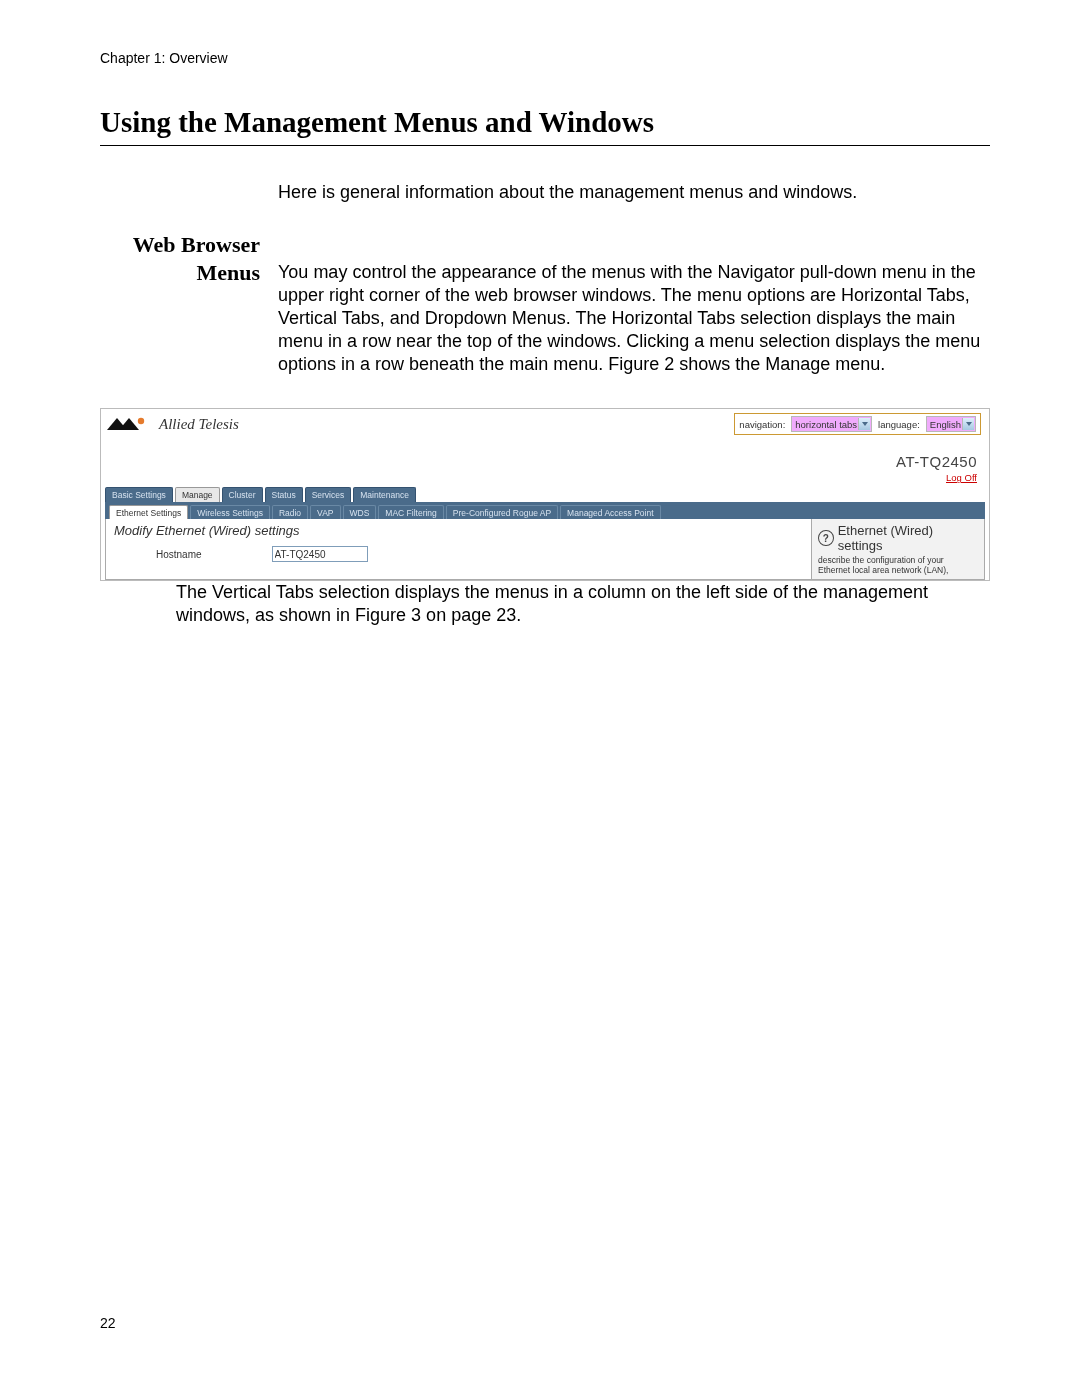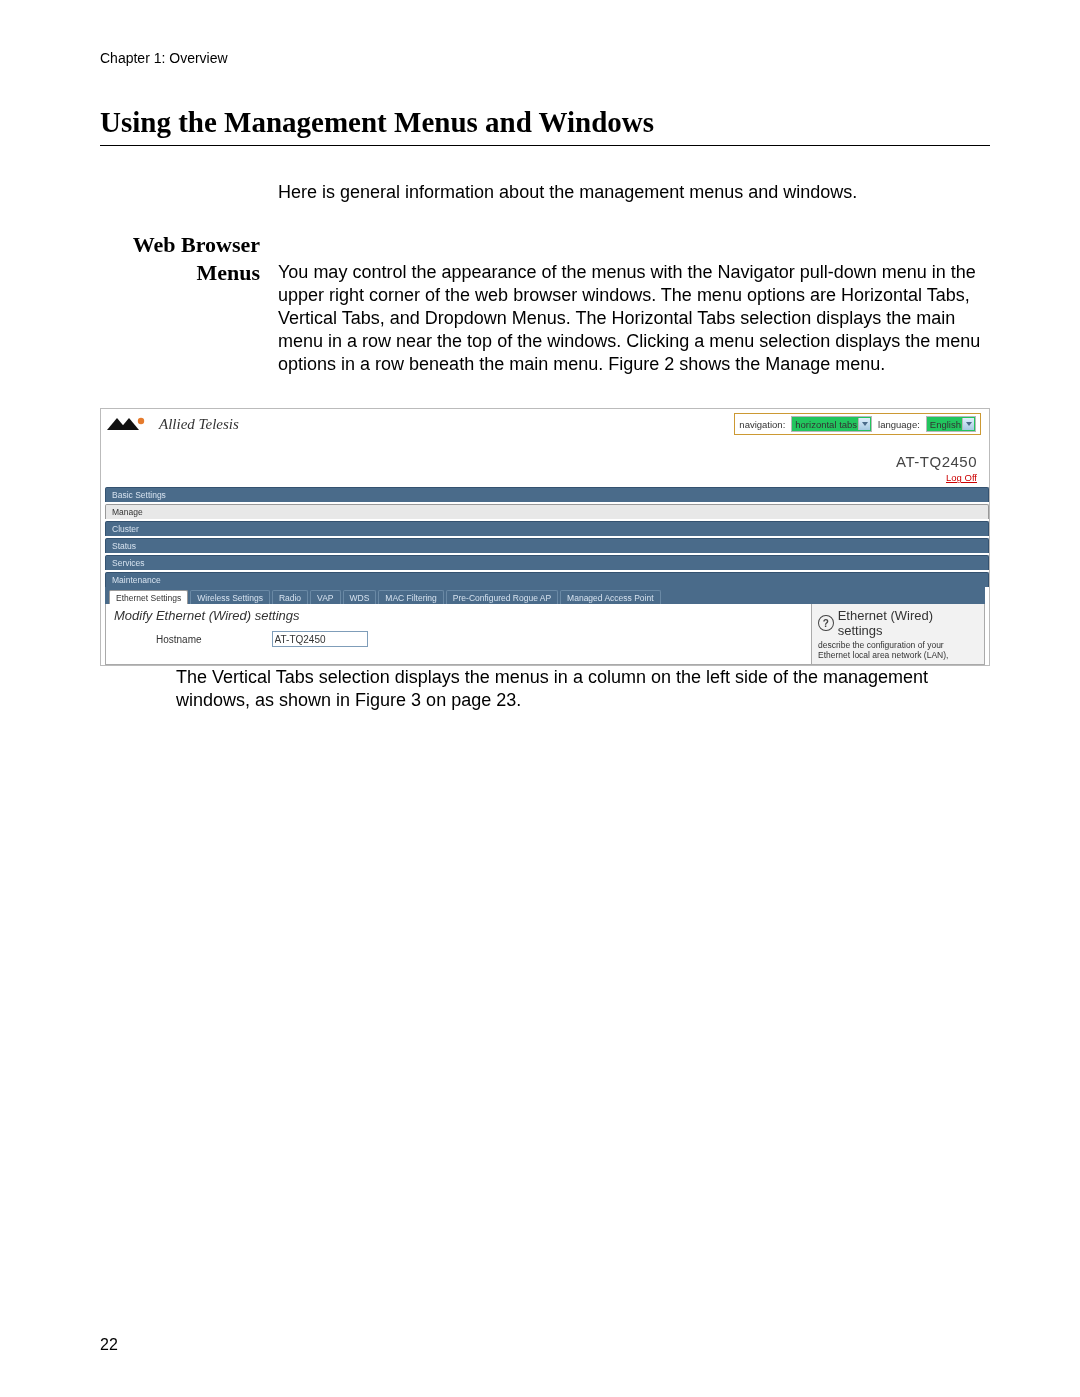--- a/index.html
+++ b/index.html
@@ -80,21 +80,21 @@
     background: #fff;
     padding: 2px 4px;
     display: flex;
     align-items: center;
     gap: 6px;
     font-size: 9.5px;
     color: #333;
   }
   .mini-select {
     border: 1px solid #b8b8b8;
-    background: #22c55e;
+    background: #f0abfc;
     display: inline-flex;
     align-items: center;
     padding: 0 14px 0 3px;
     height: 14px;
     position: relative;
     font-size: 9.5px;
   }
   .mini-select::after {
     content: "";
     position: absolute;
@@ -127,21 +127,20 @@
   .ss-logoff a {
     color: #c00;
     font-size: 9.5px;
     text-decoration: underline;
   }
   .tab-row {
     display: flex;
     gap: 2px;
     padding-left: 4px;
     font-size: 8.5px;
-    flex-direction: column;
   }
   .tab {
     background: #4a6b8a;
     color: #d6e2ef;
     padding: 2px 6px;
     border: 1px solid #345270;
     border-bottom: none;
     border-radius: 2px 2px 0 0;
   }
   .tab.active {
@@ -221,22 +220,22 @@
     margin: 16px 0 22px 0;
   }
   .body2 {
     margin-left: 76px;
     font-size: 18px;
     line-height: 1.28;
   }
   .page-number {
     position: absolute;
     left: 100px;
-    bottom: 43px;
-    font-size: 16px;
+    bottom: 66px;
+    font-size: 14px;
   }
   
   .tri {
     display:inline-block;
   }
 </style>
 </head>
 <body>
 
 <div class="page">

